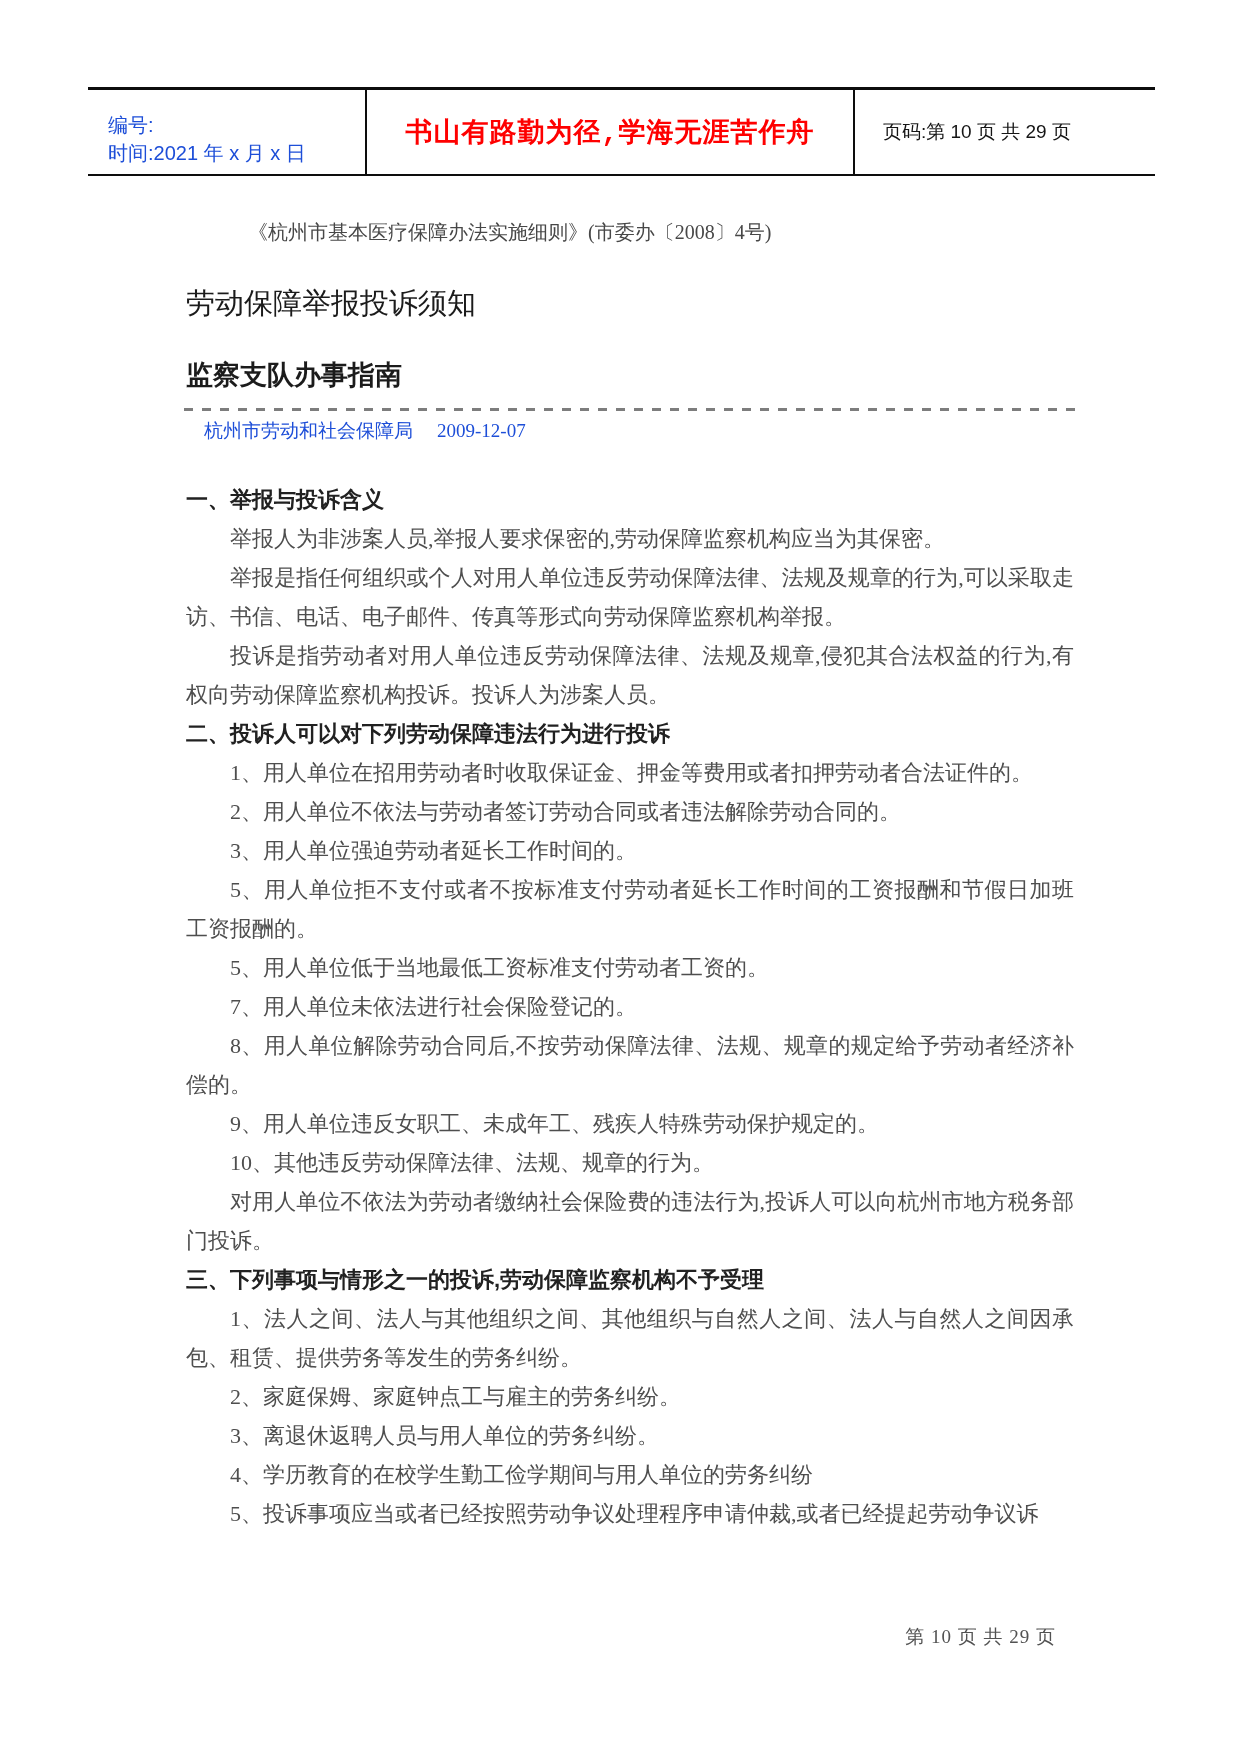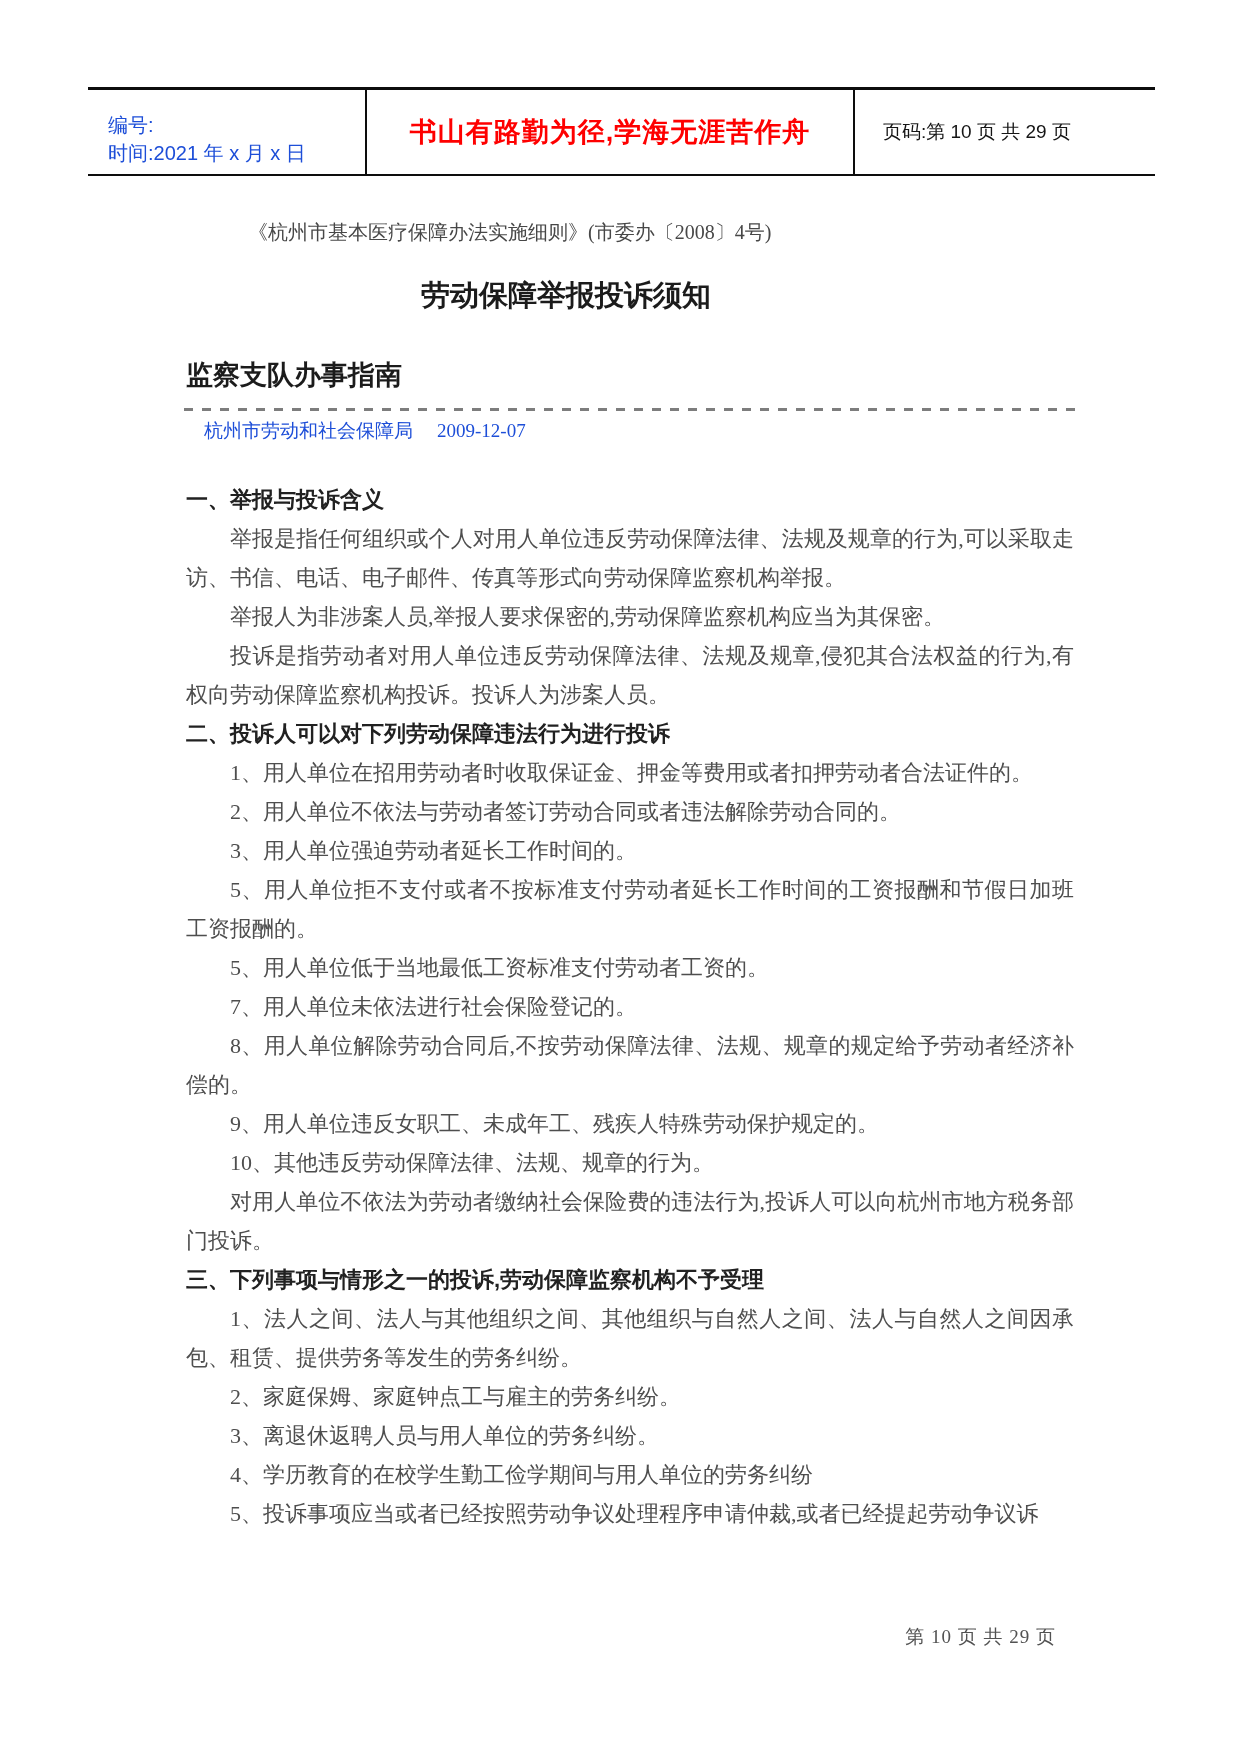--- a/index.html
+++ b/index.html
@@ -22,37 +22,37 @@
     border-right:2px solid #0d0d0d;
     padding:21px 0 0 20px;
     font-size:20px; line-height:28px; color:#1d4ed8;
   }
   .hdr-mid {
     width:488px; box-sizing:border-box;
     border-right:2px solid #0d0d0d;
     display:flex; align-items:center; justify-content:center;
   }
   .motto {
-    font-family:Liberation Sans, sans-serif;
+    font-family:Liberation Mono, monospace;
     font-weight:bold; font-size:27px; color:#fe0000;
     letter-spacing:1px; white-space:nowrap;
   }
   .hdr-right {
     flex:1; display:flex; align-items:center;
     padding-left:28px; font-size:19px; color:#151515; white-space:nowrap;
   }
   
   .ref-line {
     position:absolute; left:200px; top:219px;
     font-size:20px; color:#474747; white-space:nowrap;margin-left:48px;
   }
   .main-title {
-    position:absolute; left:186px; top:276px; width:760px;
-    text-align:center; font-family:"Liberation Sans", sans-serif;
-    font-weight:bold; font-size:29px; color:#1b1b1b; white-space:nowrap;
+    position:absolute; left:186px; top:284px; width:760px;
+    text-align:left; font-family:"Liberation Sans", sans-serif;
+    font-weight:normal; font-size:29px; color:#1b1b1b; white-space:nowrap;
   }
   .sub-title {
     position:absolute; left:186px; top:357px; width:760px;
     text-align:left; font-family:"Liberation Sans", sans-serif;
     font-weight:bold; font-size:27px; color:#1b1b1b; white-space:nowrap;
   }
   .dash-rule {
     position:absolute; left:184px; top:408px; width:891px; height:3px;
     background:repeating-linear-gradient(90deg, #7d7d7d 0 9px, transparent 9px 18px);
   }
@@ -99,22 +99,22 @@
 <div class="ref-line">《杭州市基本医疗保障办法实施细则》(市委办〔2008〕4号)</div>
 <div class="main-title">劳动保障举报投诉须知</div>
 <div class="sub-title">监察支队办事指南</div>
 <div class="dash-rule"></div>
 <div class="source-line">
   <span>杭州市劳动和社会保障局</span><span class="src-date">2009-12-07</span>
 </div>
 
 <div class="body-text">
     <p class="bh">一、举报与投诉含义</p>
+    <p class="bp">举报人为非涉案人员,举报人要求保密的,劳动保障监察机构应当为其保密。</p>
     <p class="bp">举报是指任何组织或个人对用人单位违反劳动保障法律、法规及规章的行为,可以采取走访、书信、电话、电子邮件、传真等形式向劳动保障监察机构举报。</p>
-    <p class="bp">举报人为非涉案人员,举报人要求保密的,劳动保障监察机构应当为其保密。</p>
     <p class="bp">投诉是指劳动者对用人单位违反劳动保障法律、法规及规章,侵犯其合法权益的行为,有权向劳动保障监察机构投诉。投诉人为涉案人员。</p>
     <p class="bh">二、投诉人可以对下列劳动保障违法行为进行投诉</p>
     <p class="bp">1、用人单位在招用劳动者时收取保证金、押金等费用或者扣押劳动者合法证件的。</p>
     <p class="bp">2、用人单位不依法与劳动者签订劳动合同或者违法解除劳动合同的。</p>
     <p class="bp">3、用人单位强迫劳动者延长工作时间的。</p>
     <p class="bp">5、用人单位拒不支付或者不按标准支付劳动者延长工作时间的工资报酬和节假日加班工资报酬的。</p>
     <p class="bp">5、用人单位低于当地最低工资标准支付劳动者工资的。</p>
     <p class="bp">7、用人单位未依法进行社会保险登记的。</p>
     <p class="bp">8、用人单位解除劳动合同后,不按劳动保障法律、法规、规章的规定给予劳动者经济补偿的。</p>
     <p class="bp">9、用人单位违反女职工、未成年工、残疾人特殊劳动保护规定的。</p>

